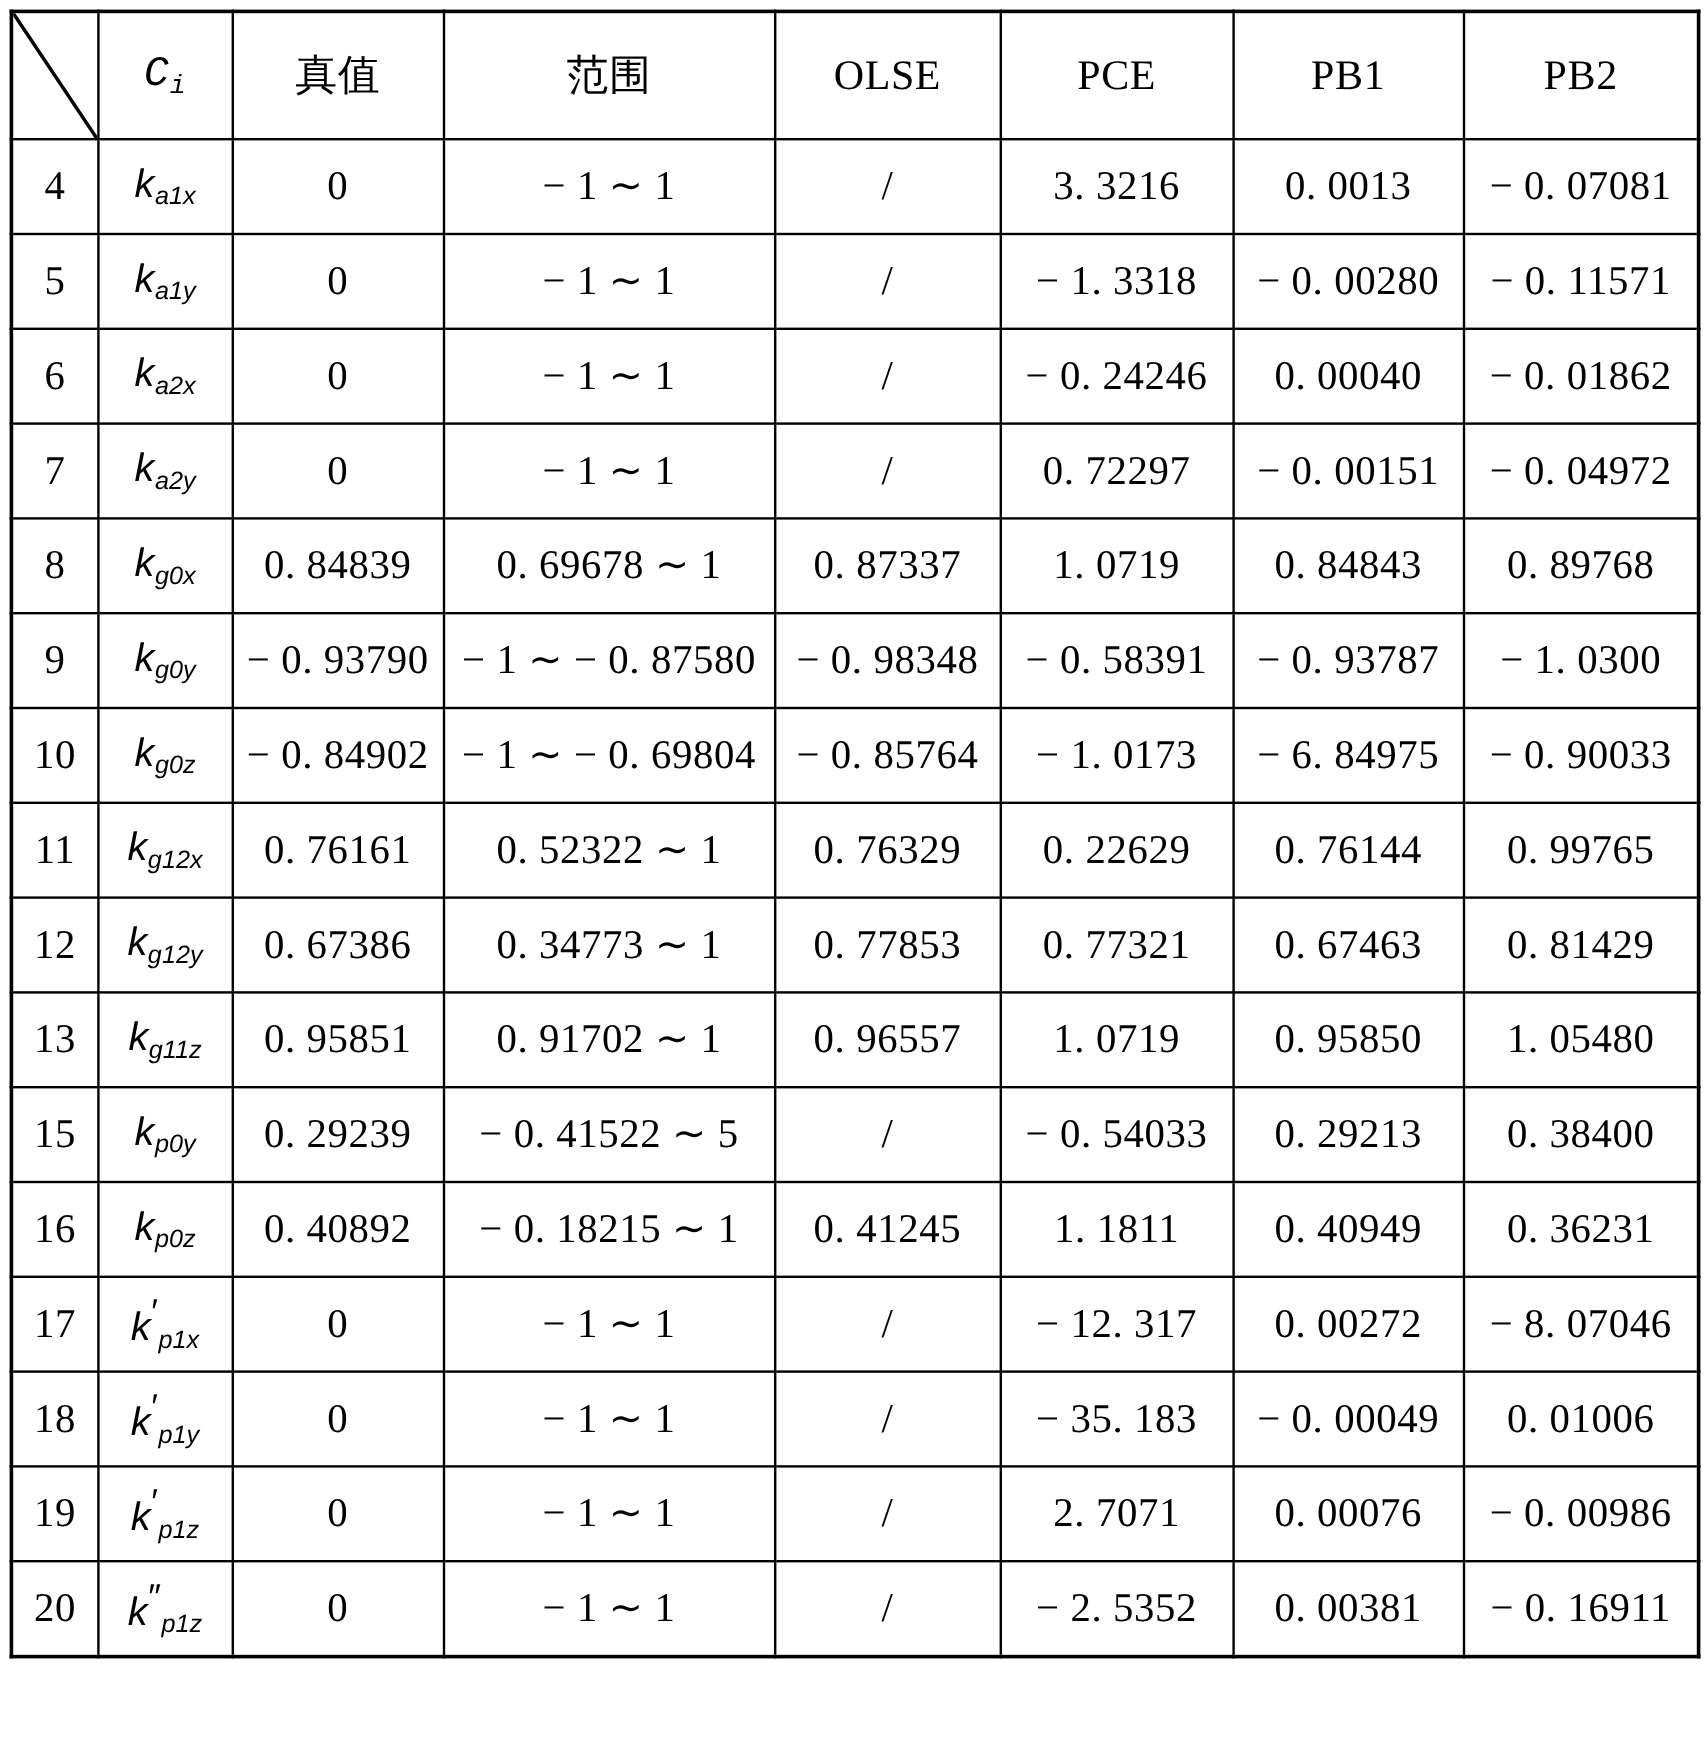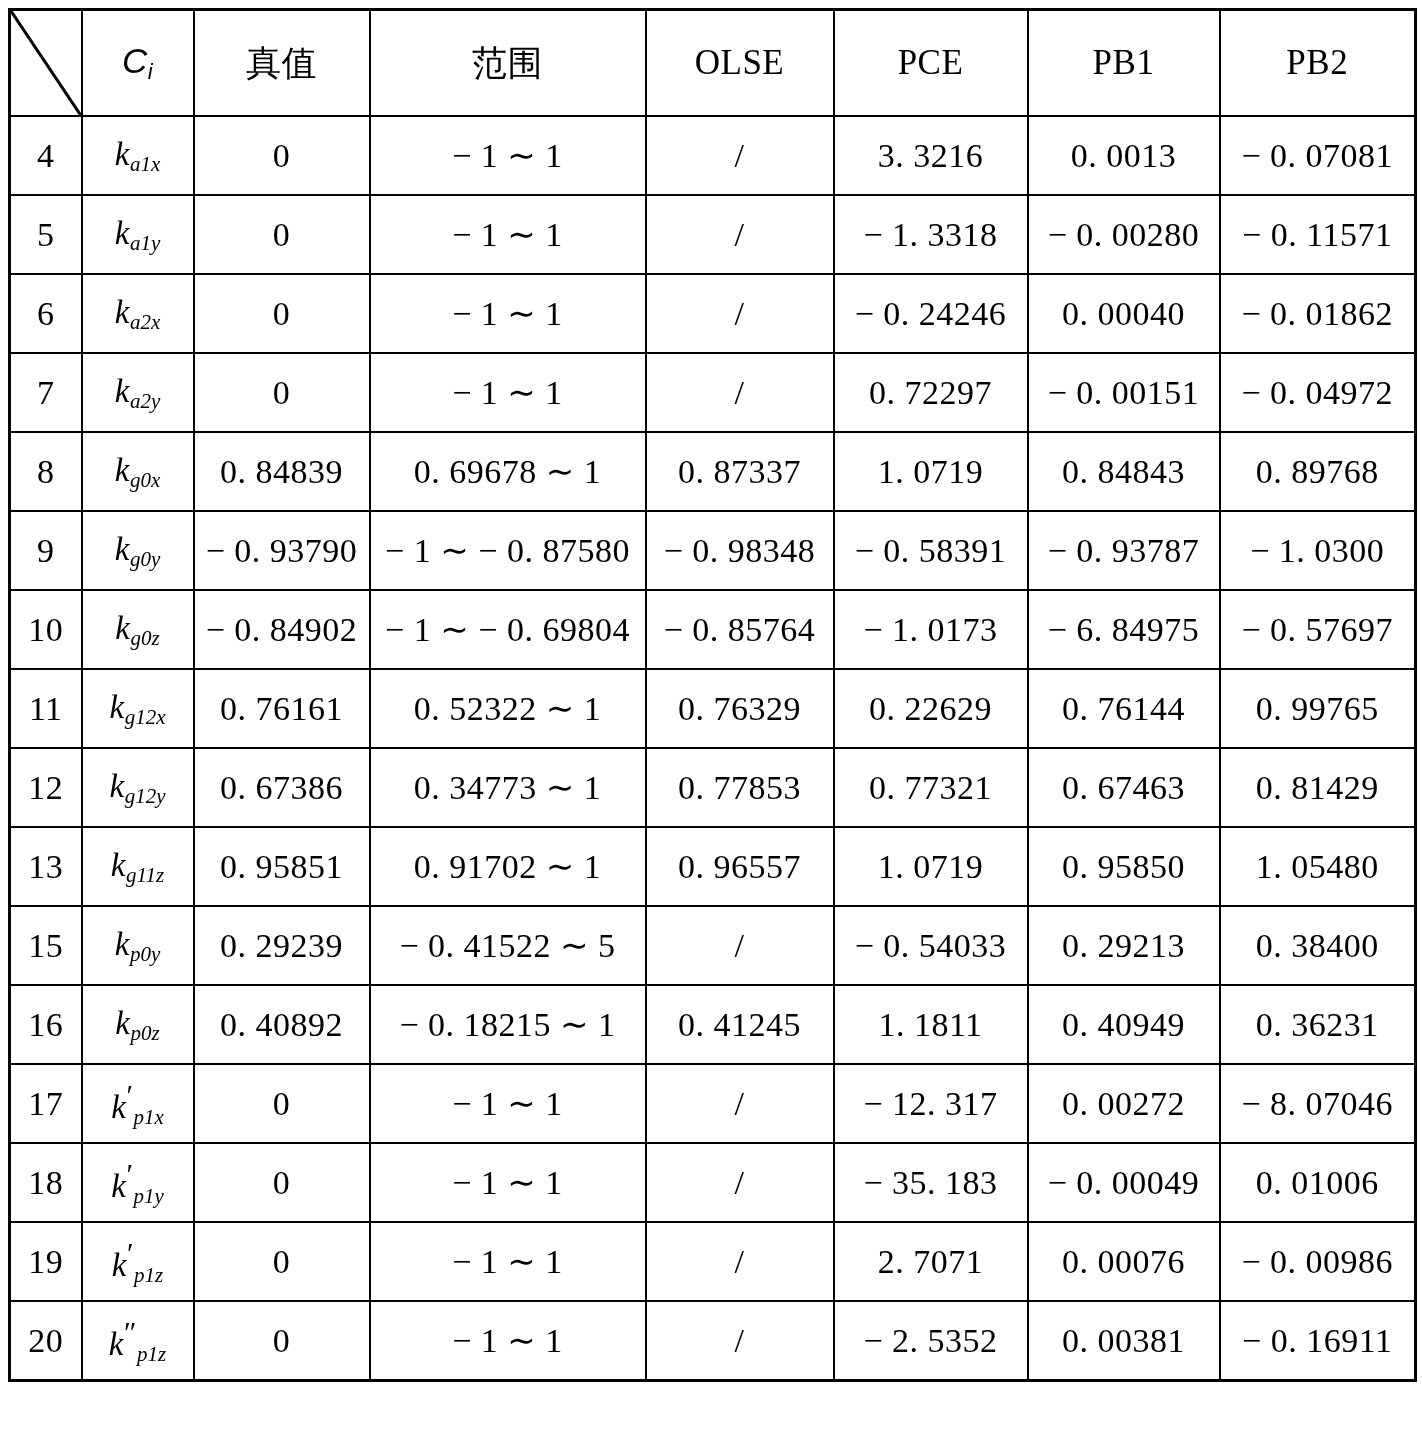--- a/index.html
+++ b/index.html
@@ -69,38 +69,38 @@
     padding: 0;
   }
   .corner .diag {
     position: absolute;
     left: 0; top: 0;
     width: 100%; height: 100%;
     display: block;
   }
   
   .sym {
-    font-family: Liberation Serif, serif;
+    font-family: Liberation Sans, sans-serif;
     font-style: italic;
     font-size: 33px;
     margin-top: 48px;
   }
   .sym sub {
     font-style: italic;
     font-size: 21px;
     vertical-align: -0.30em;
     letter-spacing: 0px;
   }
   .sym .prime {
     font-style: normal;
     font-size: 30px;
     vertical-align: 0.45em;
   }
   .ci-head {
-    font-family: Liberation Sans, sans-serif;
+    font-family: Liberation Mono, monospace;
     font-style: italic;
     font-size: 35px;
     text-align: right;
   }
   .ci-head sub {
     font-size: 22px;
     font-style: italic;
     vertical-align: -0.28em;
   }
   .num {
@@ -213,21 +213,21 @@
           <td class="num">− 1. 0300</td>
         </tr>
         <tr>
           <td class="idx">10</td>
           <td><span class="sym"><span>k</span><sub>g0z</sub></span></td>
           <td class="num">− 0. 84902</td>
           <td class="num">− 1 ∼ − 0. 69804</td>
           <td class="num">− 0. 85764</td>
           <td class="num">− 1. 0173</td>
           <td class="num">− 6. 84975</td>
-          <td class="num">− 0. 57697</td>
+          <td class="num">− 0. 90033</td>
         </tr>
         <tr>
           <td class="idx">11</td>
           <td><span class="sym"><span>k</span><sub>g12x</sub></span></td>
           <td class="num">0. 76161</td>
           <td class="num">0. 52322 ∼ 1</td>
           <td class="num">0. 76329</td>
           <td class="num">0. 22629</td>
           <td class="num">0. 76144</td>
           <td class="num">0. 99765</td>

